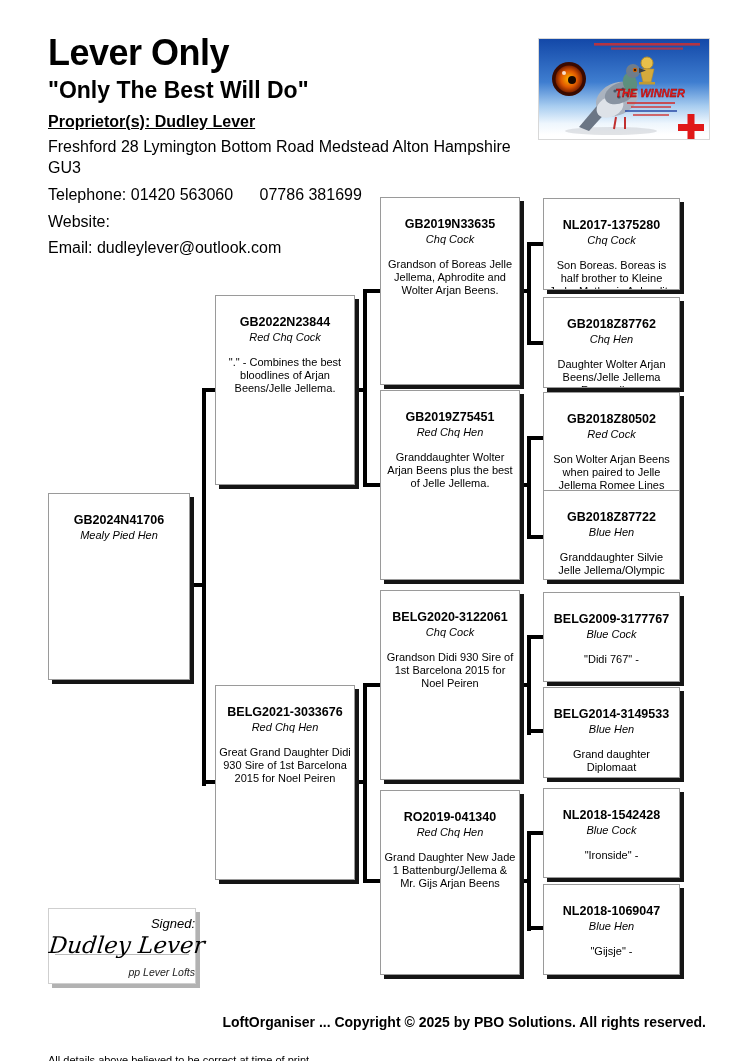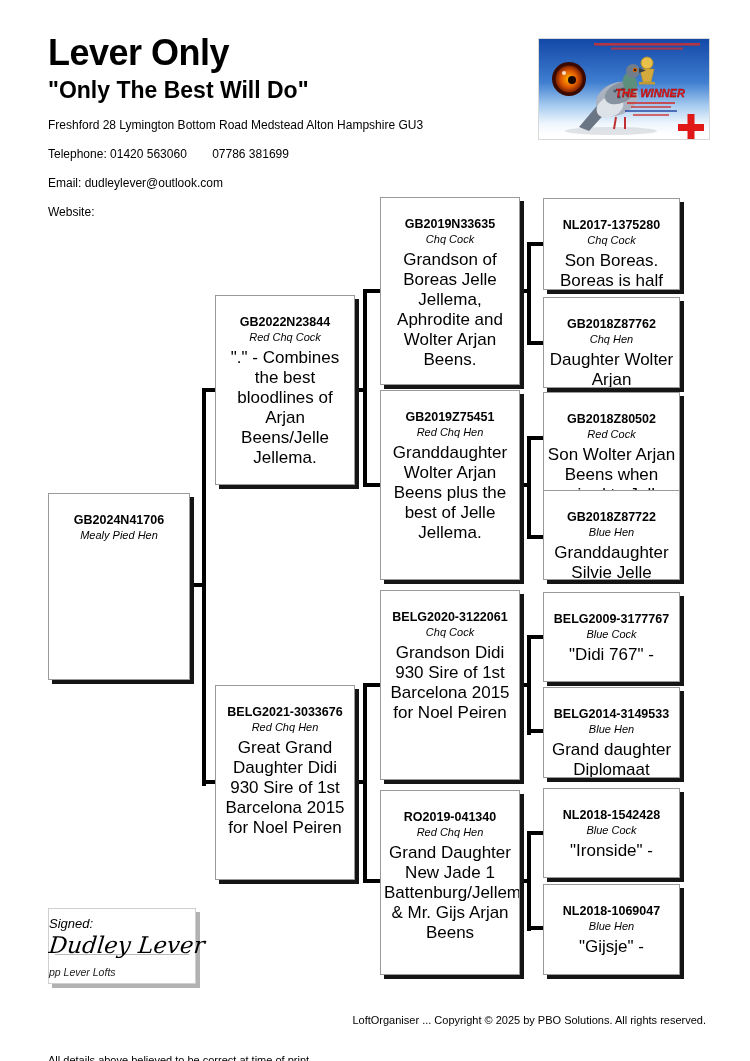--- a/index.html
+++ b/index.html
@@ -6,68 +6,69 @@
   .page {
     position:relative; width:750px; height:1061px; margin:0 auto;
     background:#ffffff; overflow:hidden;
     font-family:"Liberation Sans", sans-serif; color:#000;
   }
   
   .header { position:absolute; left:48px; top:34px; width:470px; }
   .loft-name { font-size:36px; font-weight:bold; margin:0; line-height:1.05; letter-spacing:-0.5px; }
   .slogan { font-size:23px; font-weight:bold; margin-top:5px; }
   .proprietor { font-size:16px; font-weight:bold; text-decoration:underline; margin-top:9px; }
-  .hline { font-size:12px; margin-top:13px; line-height:1.35; }
+  .hline { font-size:16px; margin-top:5px; line-height:1.35; }
   .hline .ph2 { margin-left:22px; }
   
   .logo { position:absolute; left:538px; top:38px; width:170px; height:100px; border:1px solid #d8d8d8; }
   
   .pbox {
     position:absolute; background:#fff; border:1px solid #9a9a9a;
     box-shadow:4px 4px 0 #151515; text-align:center; overflow:hidden;
     box-sizing:border-box;
   }
   .ring { font-weight:bold; font-size:12.5px; margin-top:19px; }
   .sex  { font-style:italic; font-size:11px; margin-top:2px; }
-  .desc { font-size:17px; line-height:1.18; margin-top:5px; padding:0 3px; }
+  .desc { font-size:11px; line-height:1.18; margin-top:13px; padding:0 3px; }
   
   .conn { position:absolute; background:#000; }
   
   .sigbox {
     position:absolute; left:48px; top:908px; width:148px; height:76px;
     background:#fff; border:1px solid #cfcfcf; box-shadow:4px 4px 0 #b2b2b2;
-    text-align:left; box-sizing:border-box;
+    text-align:right; box-sizing:border-box;
   }
   .signed-label { font-style:italic; font-size:13px; margin-top:7px; }
   .sig-name {
     font-family:"DejaVu Serif", serif; font-style:italic; font-size:23px;
     margin-top:1px; white-space:nowrap; transform:skewX(-6deg);
   }
   .sig-rule { border:none; border-top:1px solid #bbb; margin:-4px 6px 0 6px; }
   .sig-pp { font-style:italic; font-size:10.5px; margin-top:11px; color:#222; }
   
   .footer-left  { position:absolute; left:48px;  top:1054px; font-size:11px;text-align:right; }
-  .footer-right { position:absolute; right:44px; top:1014px; font-size:11px; }
+  .footer-right { position:absolute; right:44px; top:1014px; font-size:14px;font-weight:bold; }
 </style>
 </head>
 <body>
 
 <div class="page">
 
   <div class="header">
     <div class="loft-name">Lever Only</div>
     <div class="slogan">"Only The Best Will Do"</div>
+    <div class="proprietor">Proprietor(s): Dudley Lever</div>
     <div class="hline">Freshford 28 Lymington Bottom Road Medstead Alton Hampshire GU3</div>
     <div class="hline">
       <span>Telephone:</span>
       <span>01420 563060</span>
       <span class="ph2">07786 381699</span>
     </div>
+    <div class="hline">Website:</div>
     <div class="hline">Email: dudleylever@outlook.com</div>
-    <div class="hline">Website:</div>
   </div>
 
   <div class="logo">
     <svg width="170" height="100" viewBox="0 0 170 100">
       <defs>
         <linearGradient id="sky" x1="0" y1="0" x2="0" y2="1">
           <stop offset="0" stop-color="#1348a8"></stop>
           <stop offset="0.45" stop-color="#3f7ed0"></stop>
           <stop offset="0.7" stop-color="#a8cdf0"></stop>
           <stop offset="0.88" stop-color="#eef6fd"></stop>

